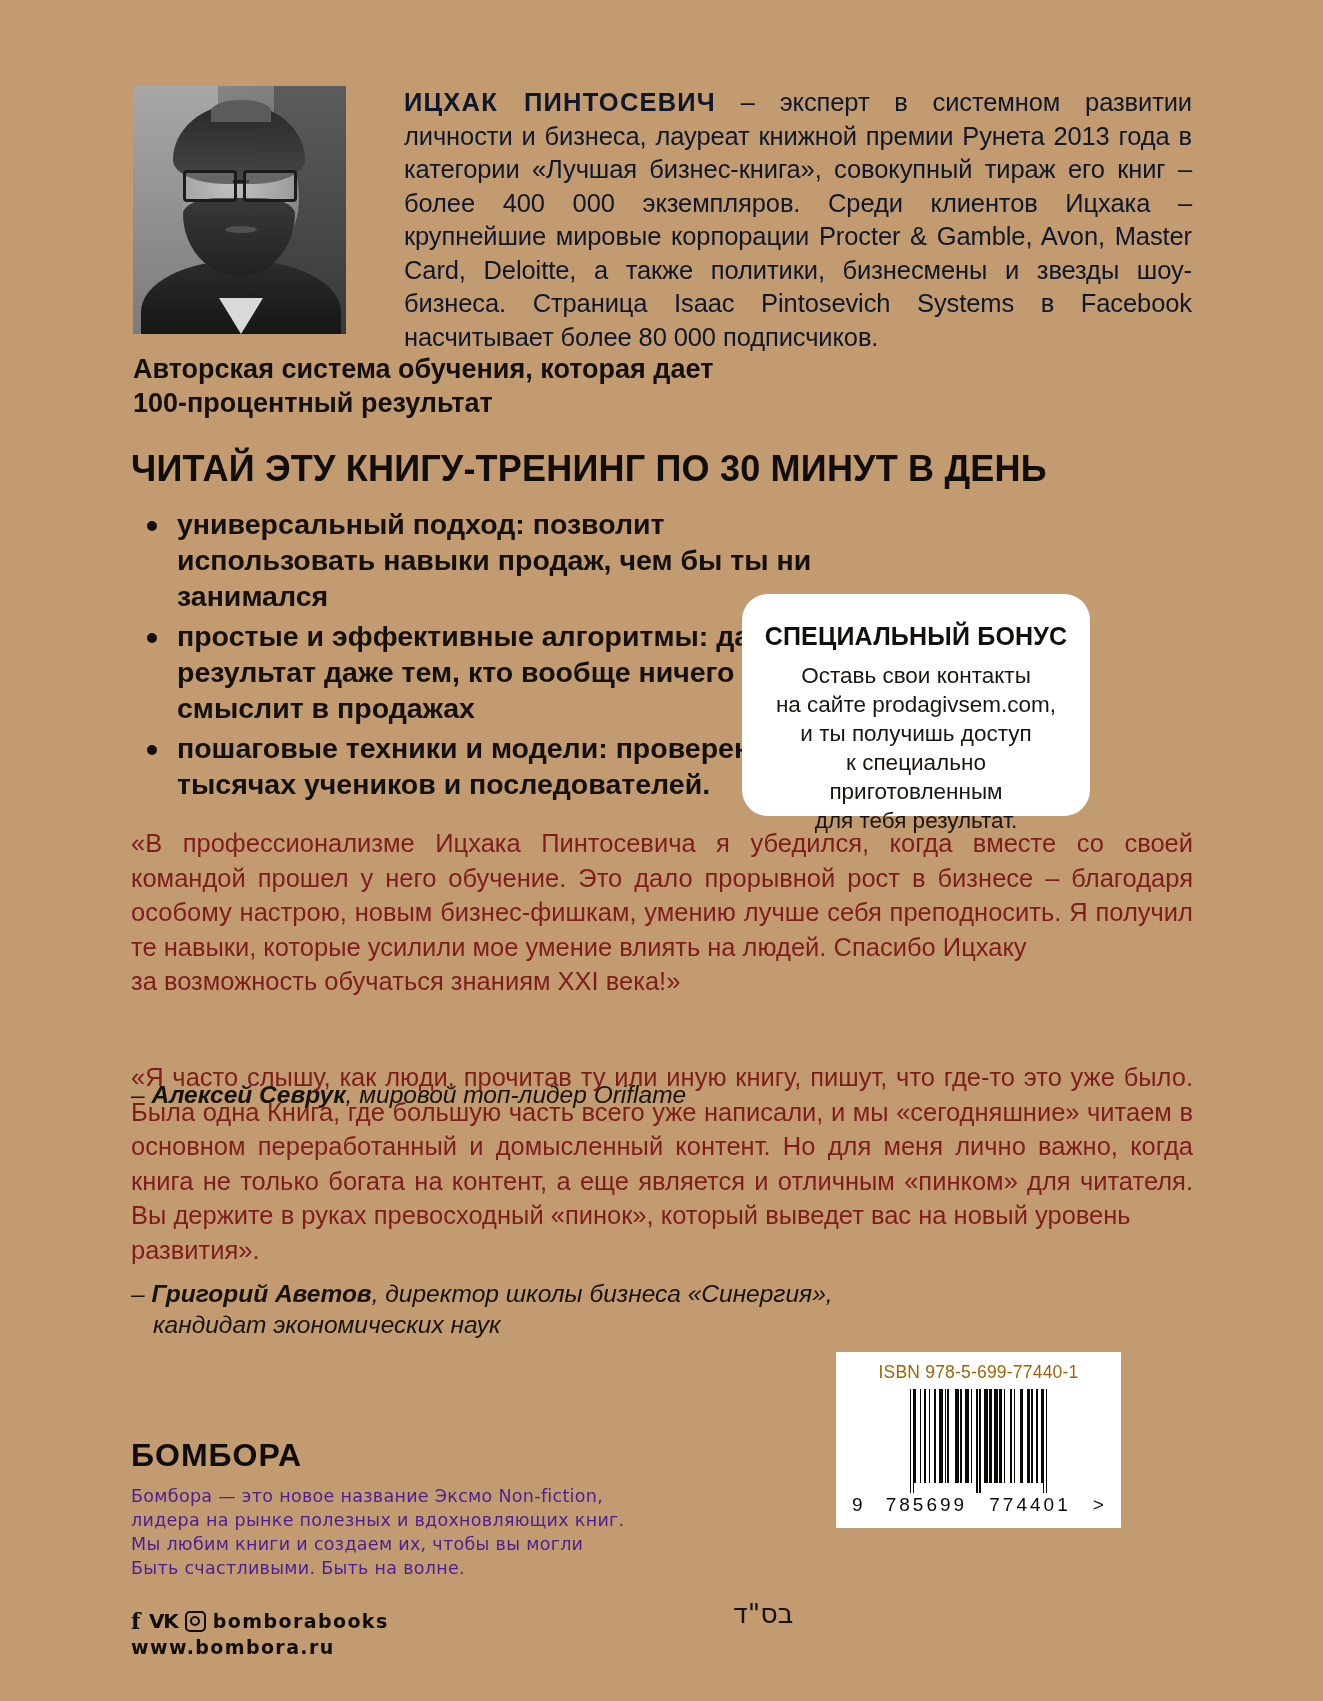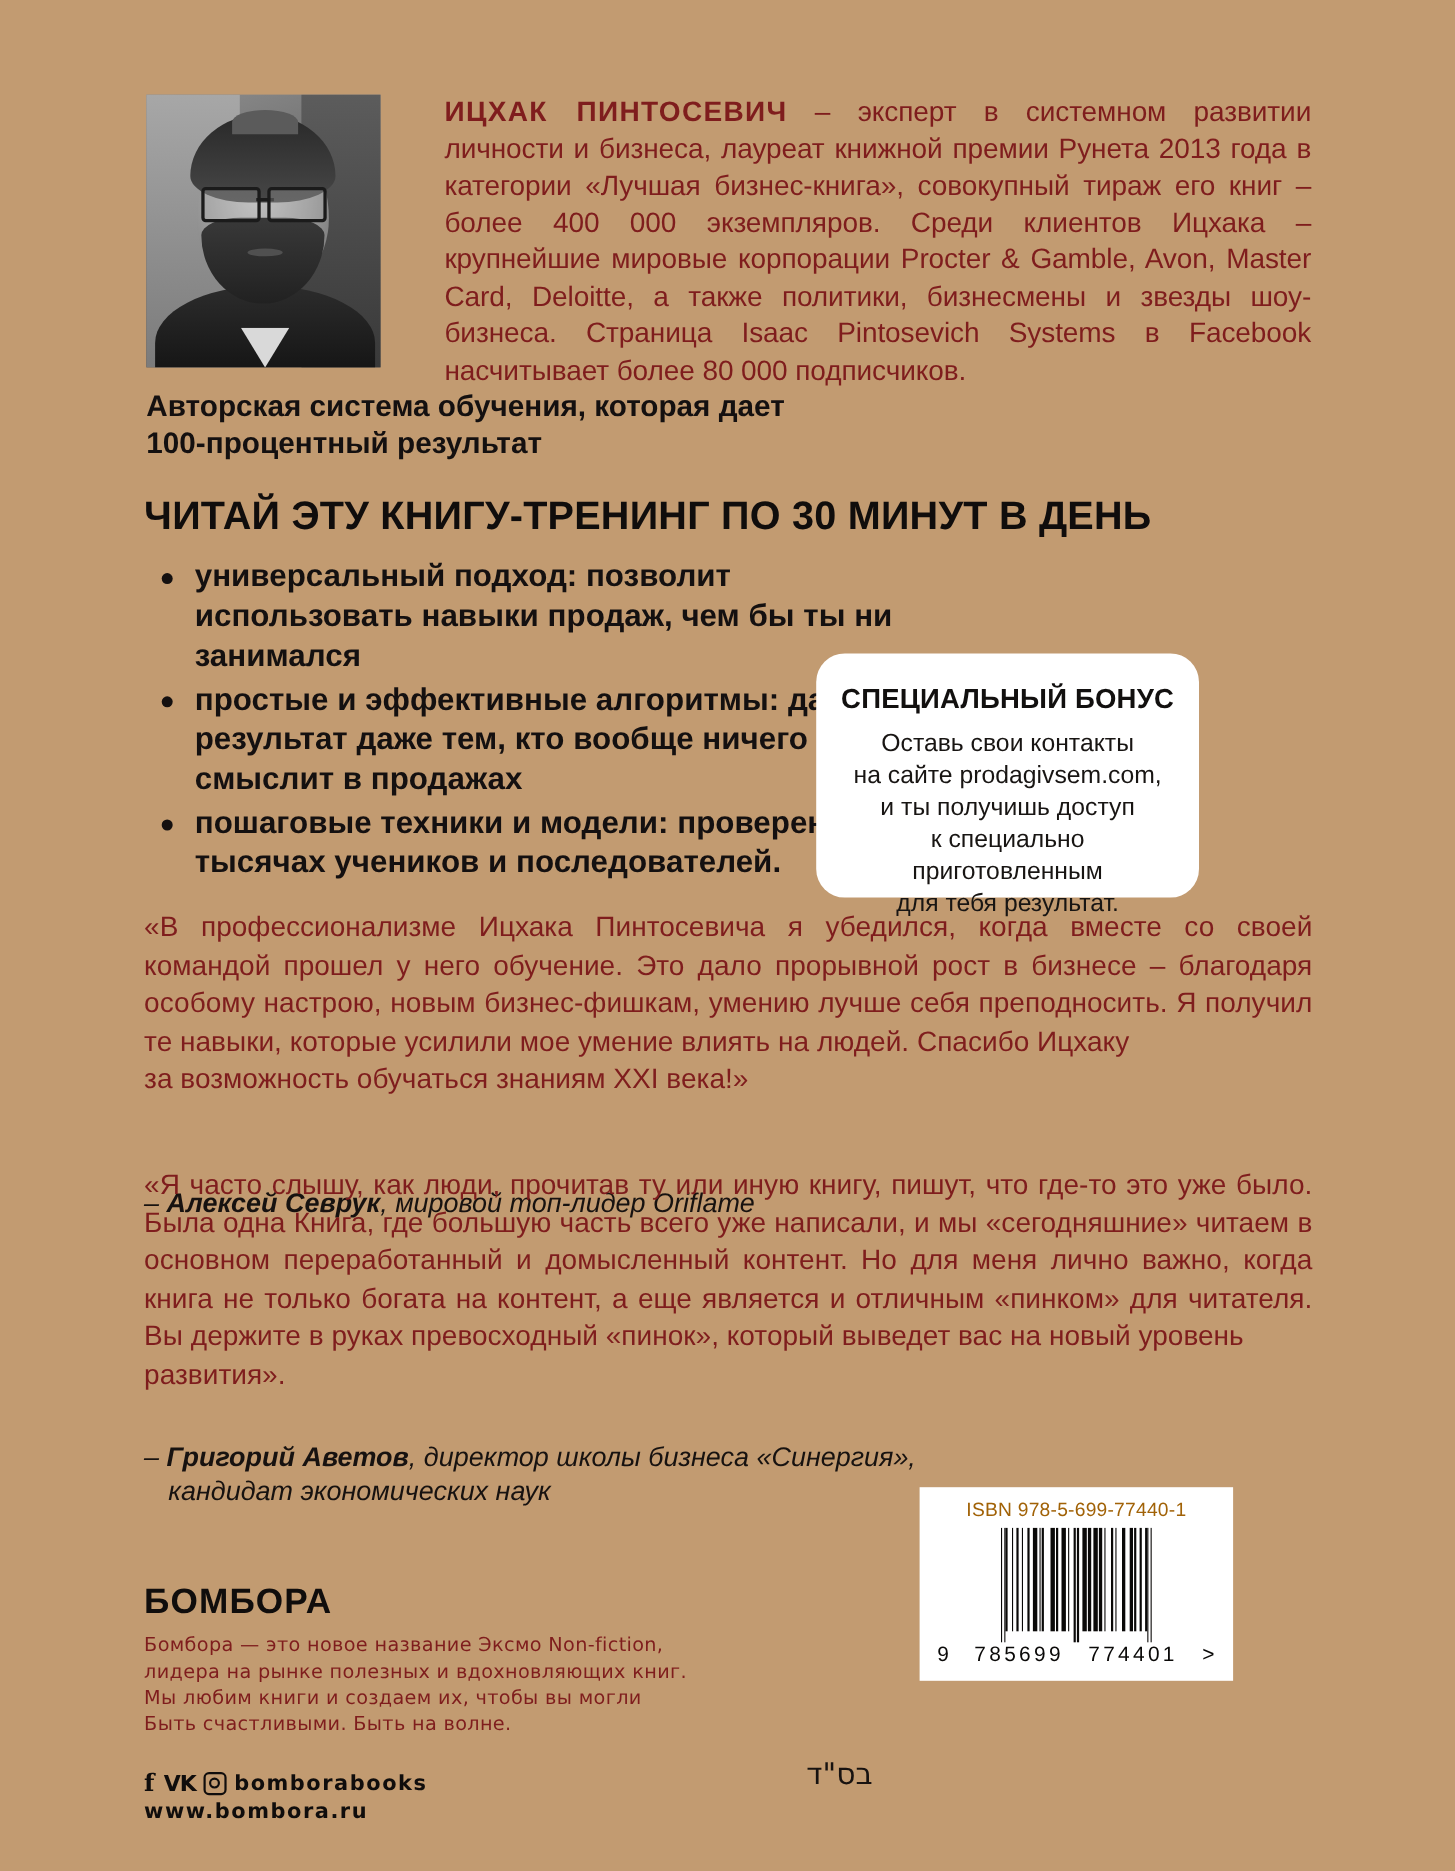--- a/index.html
+++ b/index.html
@@ -117,21 +117,21 @@
     background: #ddd9d4;
     clip-path: polygon(50% 100%, 0 10%, 100% 10%);
   }
 
   .author-bio {
     margin-left: 58px;
     width: 788px;
     font-size: 25.5px;
     line-height: 33.5px;
     text-align: justify;
-    color: #7f1d1d;
+    color: #0f172a;
     letter-spacing: -0.1px;
   }
   .author-bio .name {
     font-weight: 700;
     letter-spacing: 1.2px;
   }
 
   
   .subhead {
     position: absolute;
@@ -230,21 +230,21 @@
   .attrib {
     position: absolute;
     left: 131px;
     width: 1000px;
     font-size: 24.5px;
     line-height: 31px;
     font-style: italic;
     color: #171210;
   }
   .attrib.a1 { top: 1079px; }
-  .attrib.a2 { top: 1310px; }
+  .attrib.a2 { top: 1278px; }
   .attrib b { font-style: italic; font-weight: 700; }
   .attrib .l2 { display: block; padding-left: 22px; }
 
   
   .pub-logo {
     position: absolute;
     left: 131px;
     top: 1437px;
     font-size: 32px;
     font-weight: 700;
@@ -252,21 +252,21 @@
     color: #100d0c;
   }
   .pub-text {
     position: absolute;
     left: 131px;
     top: 1484px;
     width: 560px;
     font-size: 17.5px;
     line-height: 24px;
     letter-spacing: 0.3px;
-    color: #7f1d1d;
+    color: #4c1d95;
     font-family: "DejaVu Sans", sans-serif;
   }
   .social {
     position: absolute;
     left: 131px;
     top: 1608px;
     font-family: "DejaVu Sans", sans-serif;
     font-size: 19px;
     font-weight: 700;
     letter-spacing: 1.4px;

